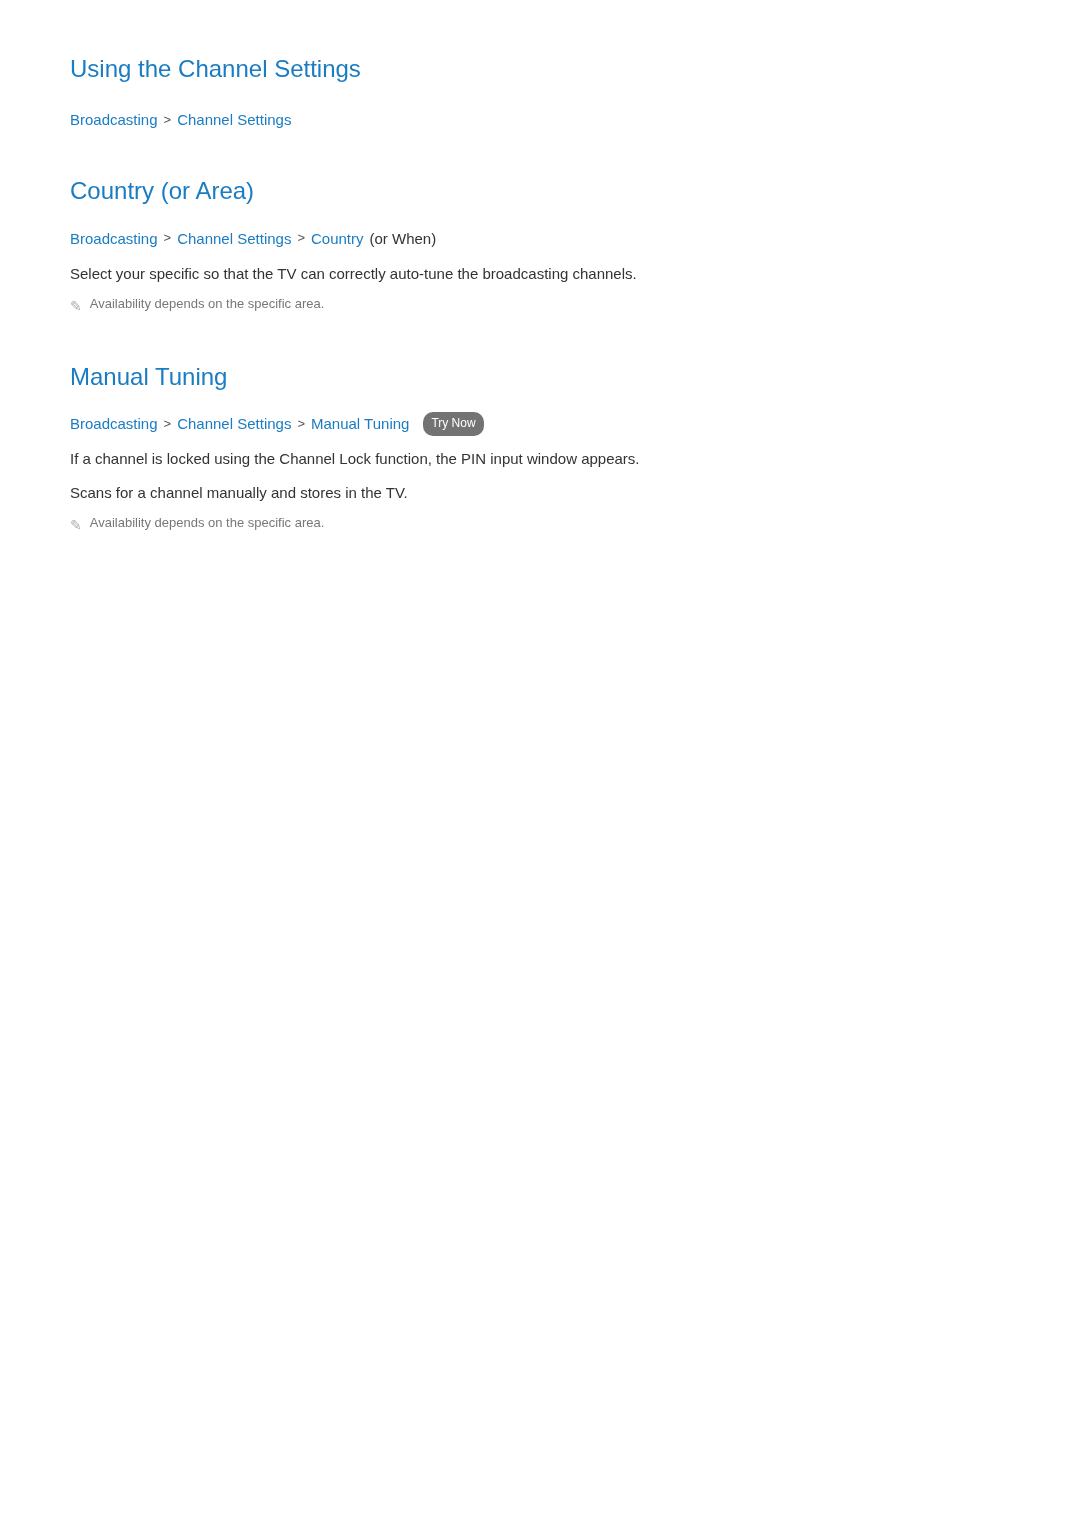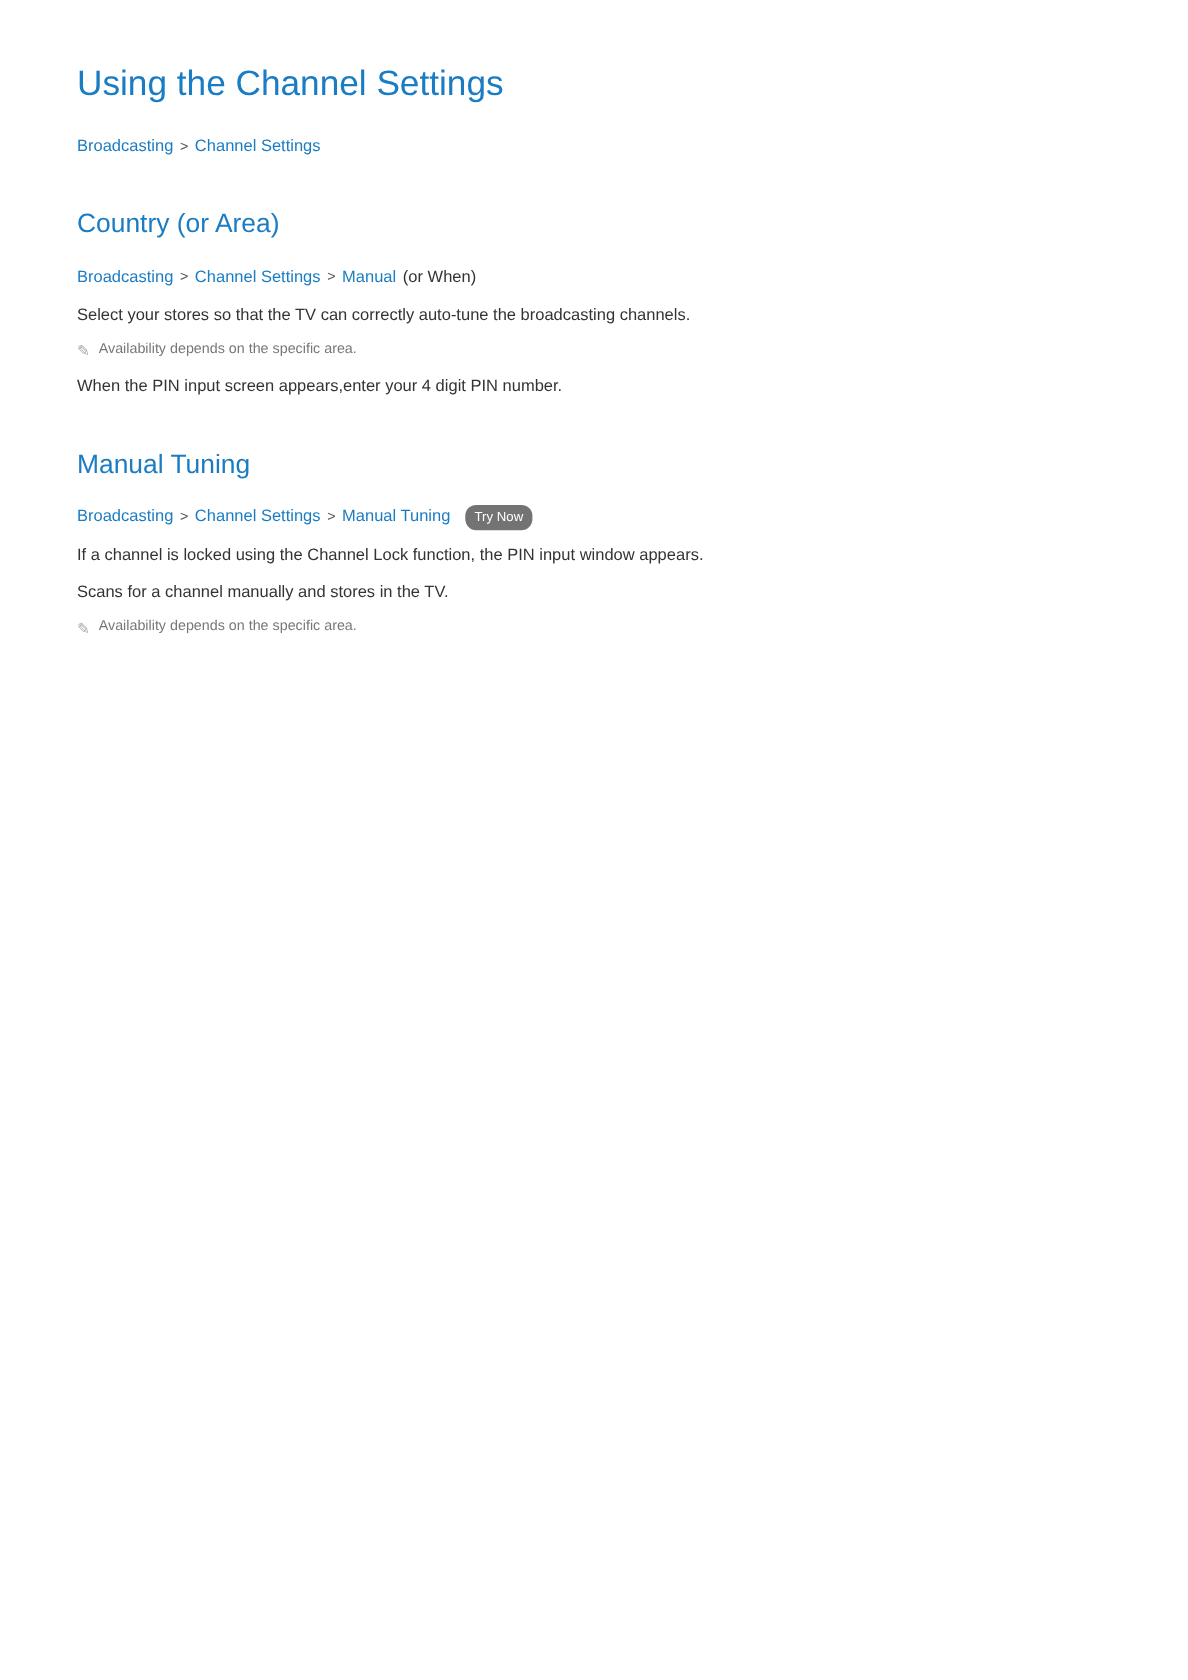--- a/index.html
+++ b/index.html
@@ -12,21 +12,21 @@
       font-family: Arial, sans-serif;
       background: #ffffff;
       color: #333333;
       font-size: 16px;
       line-height: 1.6;
       padding: 50px 70px;
       max-width: 1080px;
     }
 
     .page-title {
-      font-size: 32px;
+      font-size: 24px;
       font-weight: 400;
       color: #1a7cc2;
       margin-bottom: 20px;
     }
 
     .top-breadcrumb {
       display: flex;
       align-items: center;
       gap: 6px;
       margin-bottom: 40px;
@@ -120,33 +120,32 @@
 </div>
 
 <div class="section">
   <h2 class="section-title">Country (or Area)</h2>
 
   <div class="section-breadcrumb">
     <a class="breadcrumb-link" href="#">Broadcasting</a>
     <span class="chevron">&gt;</span>
     <a class="breadcrumb-link" href="#">Channel Settings</a>
     <span class="chevron">&gt;</span>
-    <a class="breadcrumb-link" href="#">Manual</a>
+    <a class="breadcrumb-link" href="#">Country</a>
     <span>(or When)</span>
   </div>
 
   <div class="section-body">
-    <p>Select your stores so that the TV can correctly auto-tune the broadcasting channels.</p>
+    <p>Select your specific so that the TV can correctly auto-tune the broadcasting channels.</p>
 
     <div class="note">
       <span class="note-icon">✎</span>
       <span>Availability depends on the specific area.</span>
     </div>
 
-    <p>When the PIN input screen appears,enter your 4 digit PIN number.</p>
   </div>
 </div>
 
 <div class="section">
   <h2 class="section-title">Manual Tuning</h2>
 
   <div class="section-breadcrumb">
     <a class="breadcrumb-link" href="#">Broadcasting</a>
     <span class="chevron">&gt;</span>
     <a class="breadcrumb-link" href="#">Channel Settings</a>

